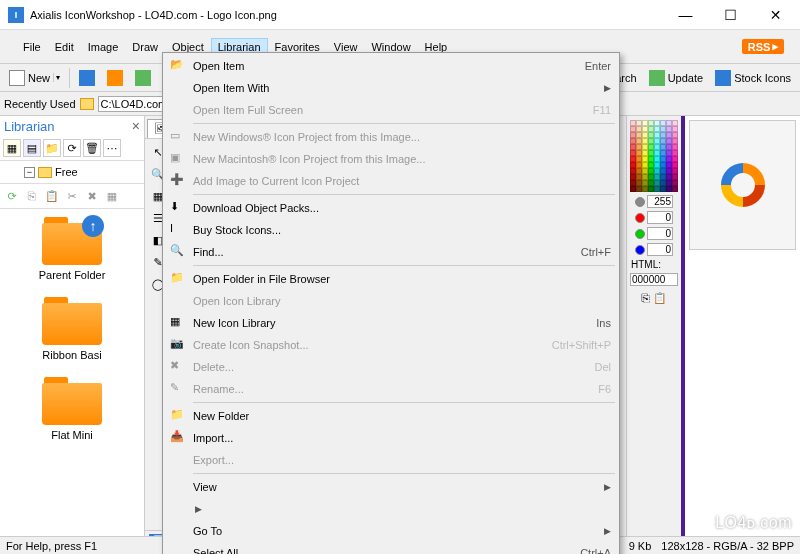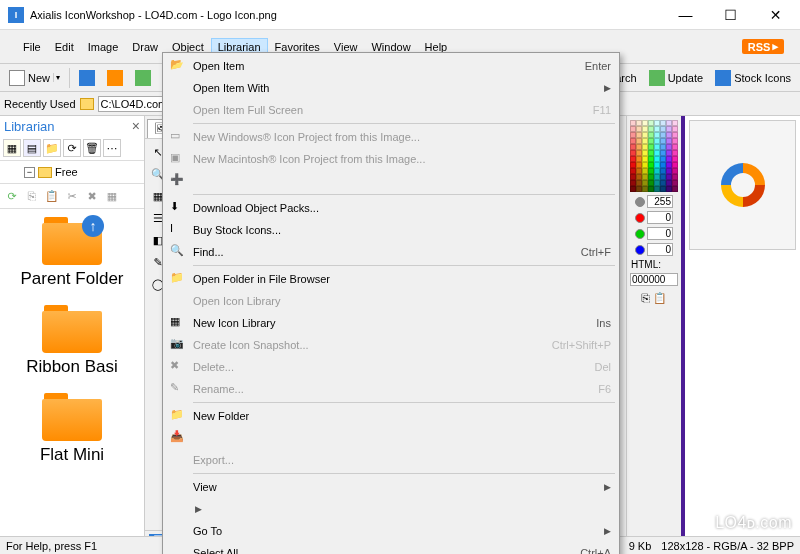--- a/index.html
+++ b/index.html
@@ -47,21 +47,21 @@
 .lib-tree .fbox { width: 11px; height: 11px; border: 1px solid #888; display: inline-flex; align-items: center; justify-content: center; font-size: 9px; line-height: 1; }
 .lib-tree .ficon { width: 14px; height: 11px; background: #ffd96b; border: 1px solid #d4a017; }
 .lib-files-tb { display: flex; gap: 2px; padding: 3px; border-bottom: 1px solid #ddd; }
 .lib-files-tb .ib2 { width: 18px; height: 18px; display: flex; align-items: center; justify-content: center; color: #999; }
 .lib-items { flex: 1; overflow: hidden; }
 .lib-item { text-align: center; padding: 8px 4px; }
 .lib-item .folder-icon { width: 60px; height: 48px; margin: 0 auto 4px; position: relative; }
 .lib-item .folder-back { position: absolute; bottom: 0; width: 60px; height: 42px; background: linear-gradient(#ffb347, #ff8c00); border-radius: 2px 2px 4px 4px; }
 .lib-item .folder-tab { position: absolute; top: 0; left: 2px; width: 24px; height: 10px; background: #ff8c00; border-radius: 2px 2px 0 0; }
 .lib-item .badge { position: absolute; top: -2px; right: -2px; width: 22px; height: 22px; border-radius: 50%; background: #2e7cd6; color: #fff; display: flex; align-items: center; justify-content: center; font-size: 14px; }
-.lib-item .label { font-size: 17px; }
+.lib-item .label { font-size: 11px; }
 
 
 .center { flex: 1; background: #f0f0f0; position: relative; }
 .center .doc-tabs { height: 22px; display: flex; align-items: flex-end; padding-left: 2px; gap: 2px; }
 .center .doc-tab { background: #fff; border: 1px solid #aaa; border-bottom: none; padding: 2px 6px; display: flex; align-items: center; gap: 3px; font-size: 10px; }
 .center .doc-tab .ico { width: 14px; height: 14px; }
 .center .canvas-toolbar { background: #f0f0f0; border-top: 1px solid #ccc; border-bottom: 1px solid #ccc; padding: 4px 2px; display: flex; flex-direction: column; gap: 4px; width: 26px; position: absolute; left: 0; top: 22px; bottom: 0; align-items: center; }
 .center .canvas-toolbar .cb { width: 18px; height: 18px; display: flex; align-items: center; justify-content: center; }
 .center .canvas-area { position: absolute; left: 26px; top: 22px; right: 0; bottom: 18px; background: #fff; border: 1px solid #ccc; }
 .center .canvas-grid { width: 100%; height: 100%; background-image: linear-gradient(#e8e8e8 1px, transparent 1px), linear-gradient(90deg, #e8e8e8 1px, transparent 1px); background-size: 6px 6px; position: relative; }
@@ -445,20 +445,21 @@
     <div class="dm-row disabled">
       <div class="dm-icon">
         <span>▣</span>
       </div>
       <div class="dm-label">New Macintosh® Icon Project from this Image...</div>
     </div>
     <div class="dm-row disabled">
       <div class="dm-icon">
         <span>➕</span>
       </div>
+      <div class="dm-label">Add Image to Current Icon Project</div>
     </div>
     <div class="dm-sep"></div>
     <div class="dm-row enabled">
       <div class="dm-icon">
         <span>⬇</span>
       </div>
       <div class="dm-label">Download Object Packs...</div>
     </div>
     <div class="dm-row enabled">
       <div class="dm-icon">
@@ -518,20 +519,21 @@
     <div class="dm-row enabled">
       <div class="dm-icon">
         <span>📁</span>
       </div>
       <div class="dm-label">New Folder</div>
     </div>
     <div class="dm-row enabled">
       <div class="dm-icon">
         <span>📥</span>
       </div>
+      <div class="dm-label">Import...</div>
     </div>
     <div class="dm-row disabled">
       <div class="dm-icon">
         <span></span>
       </div>
       <div class="dm-label">Export...</div>
     </div>
     <div class="dm-sep"></div>
     <div class="dm-row enabled">
       <div class="dm-icon">

